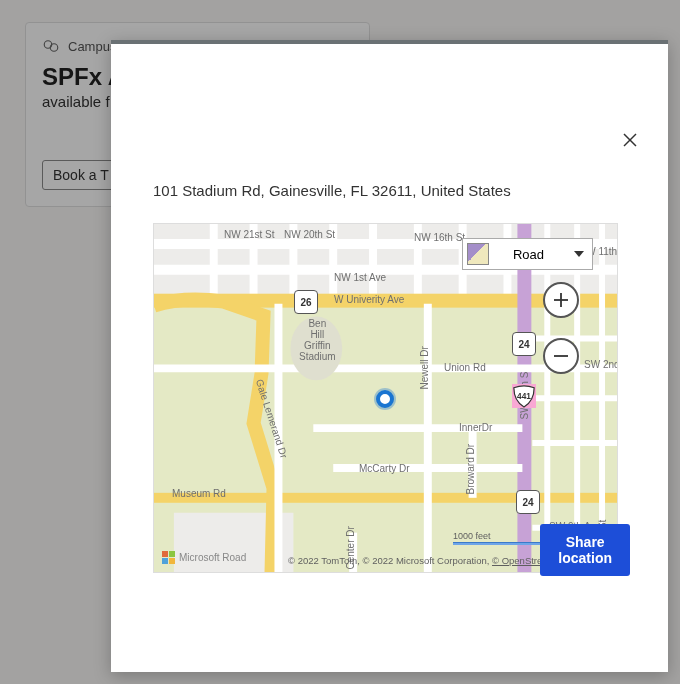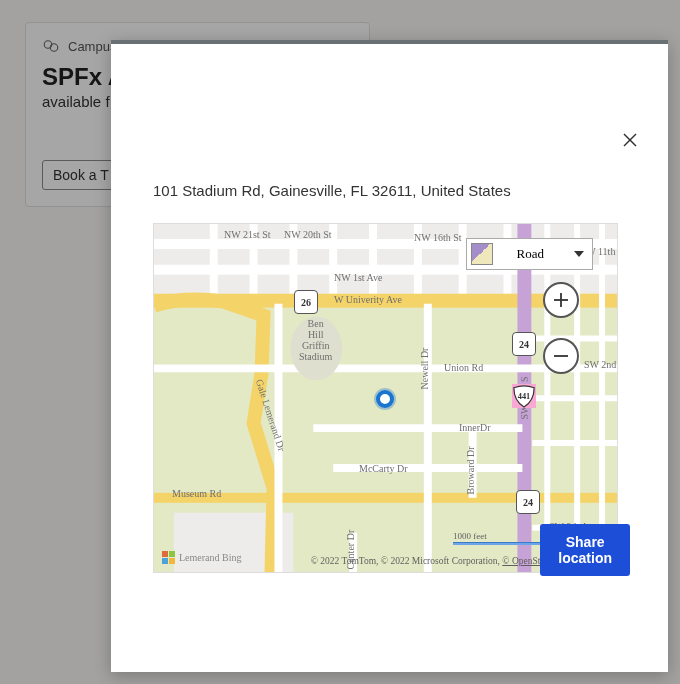--- a/index.html
+++ b/index.html
@@ -95,21 +95,20 @@
       margin-bottom: 24px;
     }
     
     .map {
       width: 465px;
       height: 350px;
       position: relative;
       background: #e6ebc9;
       overflow: hidden;
       border: 1px solid #ddd;
-      font-family: Liberation Serif, serif;
     }
     .map-surface {
       position: absolute;
       inset: 0;
     }
     .map-label {
       position: absolute;
       font-size: 10px;
       color: #6f6f6f;
       white-space: nowrap;
@@ -408,21 +407,21 @@
         <div class="bar"></div>
       </div>
 
       <div class="bing-logo">
         <div class="sq">
             <span></span>
             <span></span>
             <span></span>
             <span></span>
           </div>
-        <span>Lemerand Bing</span>
+        <span>Microsoft Road</span>
       </div>
 
       <div class="map-attr">
         <span>© 2022 TomTom, © 2022 Microsoft Corporation, </span>
         <a href="#">© OpenStreetMap</a>
         &nbsp;&nbsp;
         <a href="#">Terms</a>
       </div>
     </div>
 

